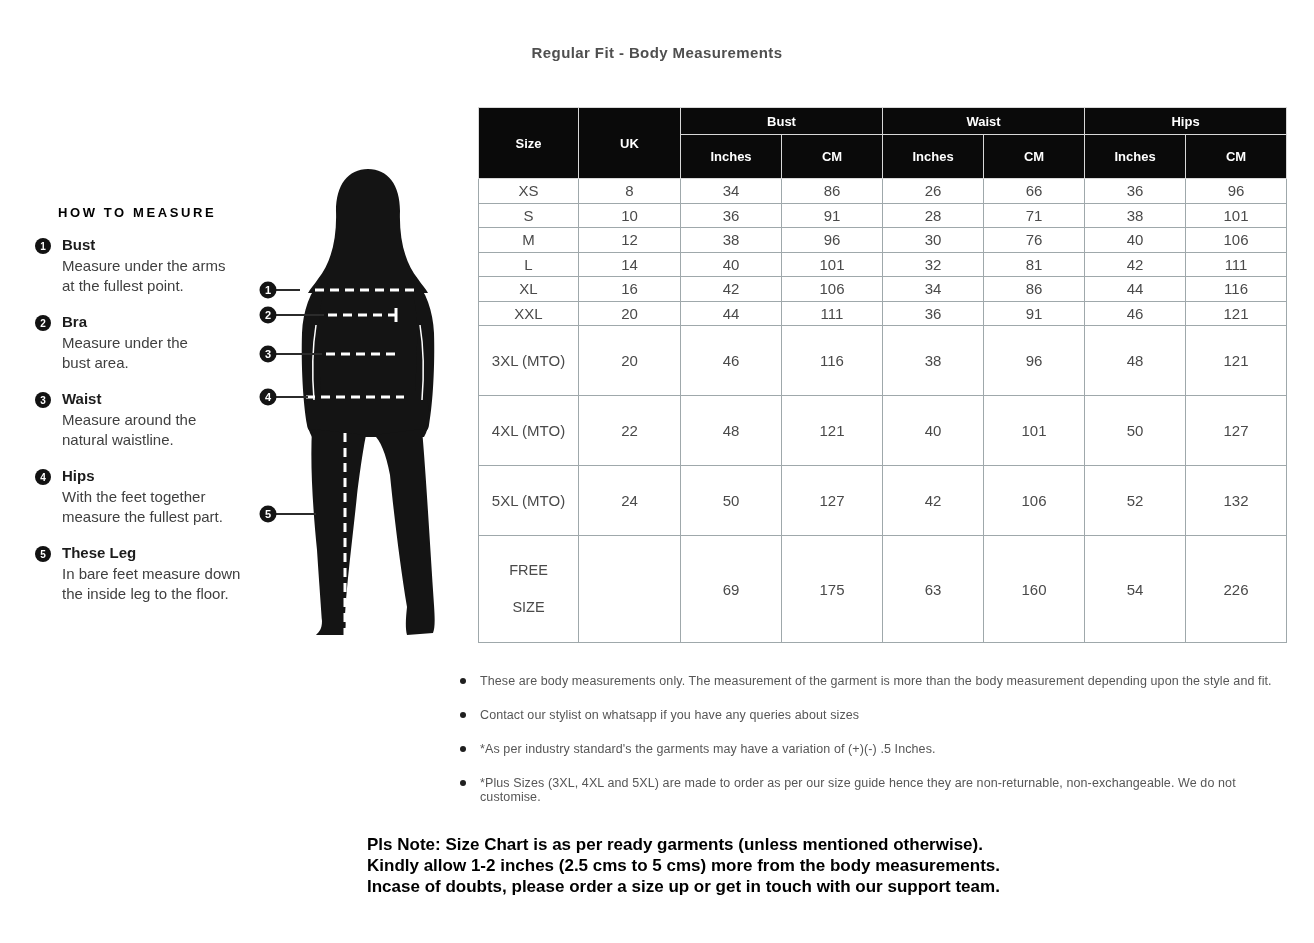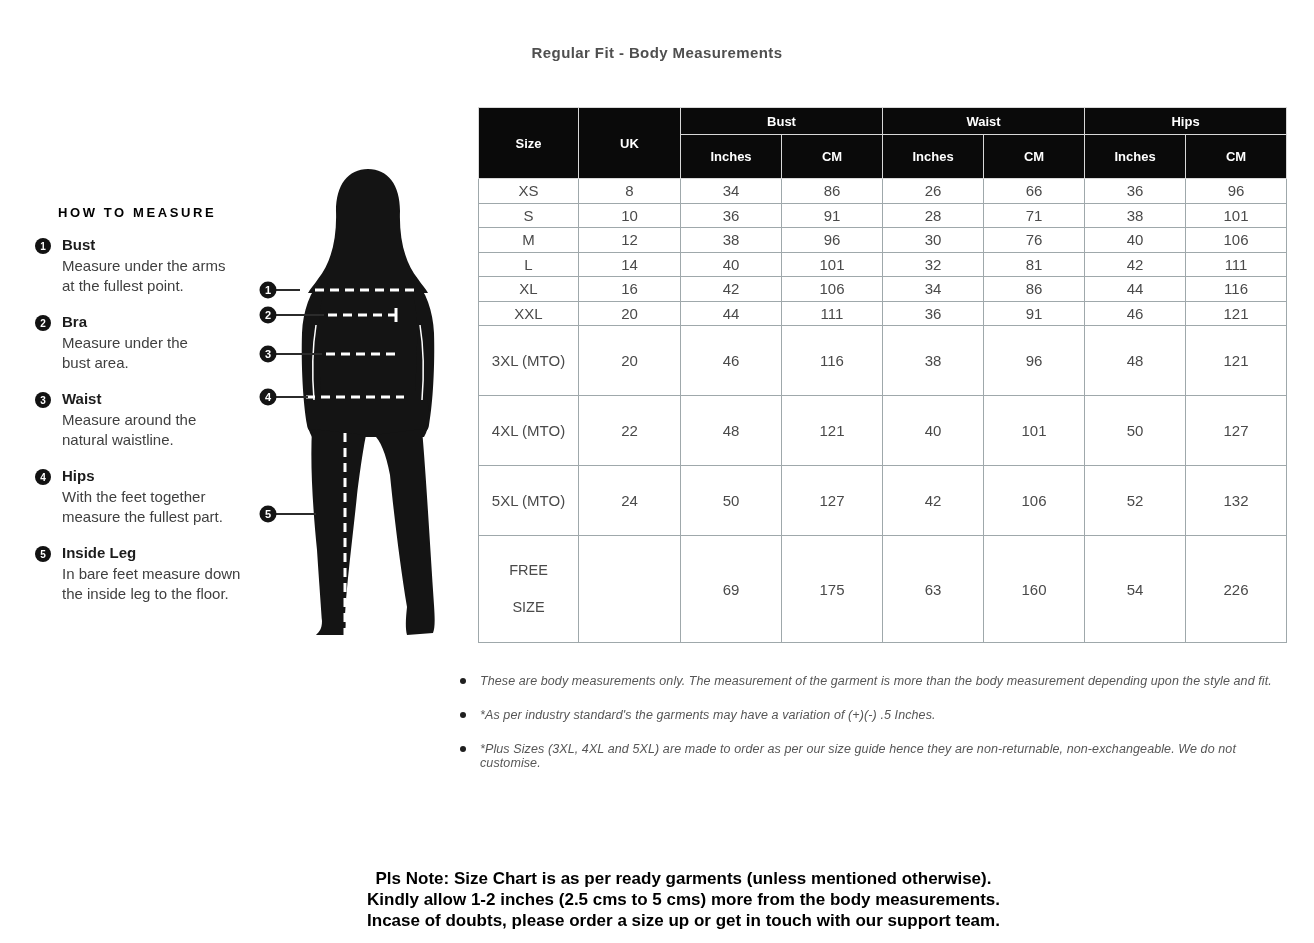--- a/index.html
+++ b/index.html
@@ -49,30 +49,30 @@
   .size-table td {
     border: 1px solid #9fa8ab; text-align: center;
     font-size: 15px; color: #4a4a4a; padding: 0;
   }
   tr.r-sm { height: 24.5px; padding-left: 25px; }
   tr.r-lg { height: 70px; }
   tr.r-xl { height: 107px; }
   tr.r-xl td:first-child { white-space: pre-line; line-height: 37px; font-size: 14.5px; margin-left: 36px; }
 
   
-  .notes { position: absolute; left: 460px; top: 674px; width: 830px; font-style: italic; }
+  .notes { position: absolute; left: 460px; top: 674px; width: 830px; }
   .note-item { display: flex; margin-bottom: 20px; }
   .note-dot {
     flex: 0 0 auto; width: 6px; height: 6px; border-radius: 50%;
     background: #1f1f1f; margin: 4px 14px 0 0;
   }
   .note-text { font-size: 12.5px; color: #565656; letter-spacing: 0.1px; }
 
   
-  .footer-note { position: absolute; left: 367px; top: 868px; text-align: center; }
+  .footer-note { position: absolute; left: 367px; top: 834px; }
   .footer-line { font-size: 17px; font-weight: 600; color: #000; line-height: 21px; }
 </style>
 </head>
 <body>
 
 <div class="page-title">Regular Fit - Body Measurements</div>
 
 <div class="htm-panel">
   <div class="htm-heading">HOW TO MEASURE</div>
   <div id="measure-steps">
@@ -104,21 +104,21 @@
         <span class="step-num">4</span>
         <div class="step-text">
           <div class="step-title">Hips</div>
           <div class="step-desc">With the feet together
 measure the fullest part.</div>
         </div>
       </div>
       <div class="measure-step">
         <span class="step-num">5</span>
         <div class="step-text">
-          <div class="step-title">Inside Leg</div>
+          <div class="step-title">These Leg</div>
           <div class="step-desc">In bare feet measure down
 the inside leg to the floor.</div>
         </div>
       </div>
     </div>
 </div>
 
 <svg class="figure-svg" width="200" height="500" viewBox="0 0 200 500">
   <g fill="#141414">
 
@@ -307,20 +307,24 @@
     </tbody>
 </table>
 
 <div class="notes" id="notes-list">
     <div class="note-item">
       <span class="note-dot"></span>
       <span class="note-text">These are body measurements only. The measurement of the garment is more than the body measurement depending upon the style and fit.</span>
     </div>
     <div class="note-item">
       <span class="note-dot"></span>
+      <span class="note-text">Contact our stylist on whatsapp if you have any queries about sizes</span>
+    </div>
+    <div class="note-item">
+      <span class="note-dot"></span>
       <span class="note-text">*As per industry standard's the garments may have a variation of (+)(-) .5 Inches.</span>
     </div>
     <div class="note-item">
       <span class="note-dot"></span>
       <span class="note-text">*Plus Sizes (3XL, 4XL and 5XL) are made to order as per our size guide hence they are non-returnable, non-exchangeable. We do not customise.</span>
     </div>
   </div>
 
 <div class="footer-note" id="footer-note">
     <div class="footer-line">Pls Note: Size Chart is as per ready garments (unless mentioned otherwise).</div>

